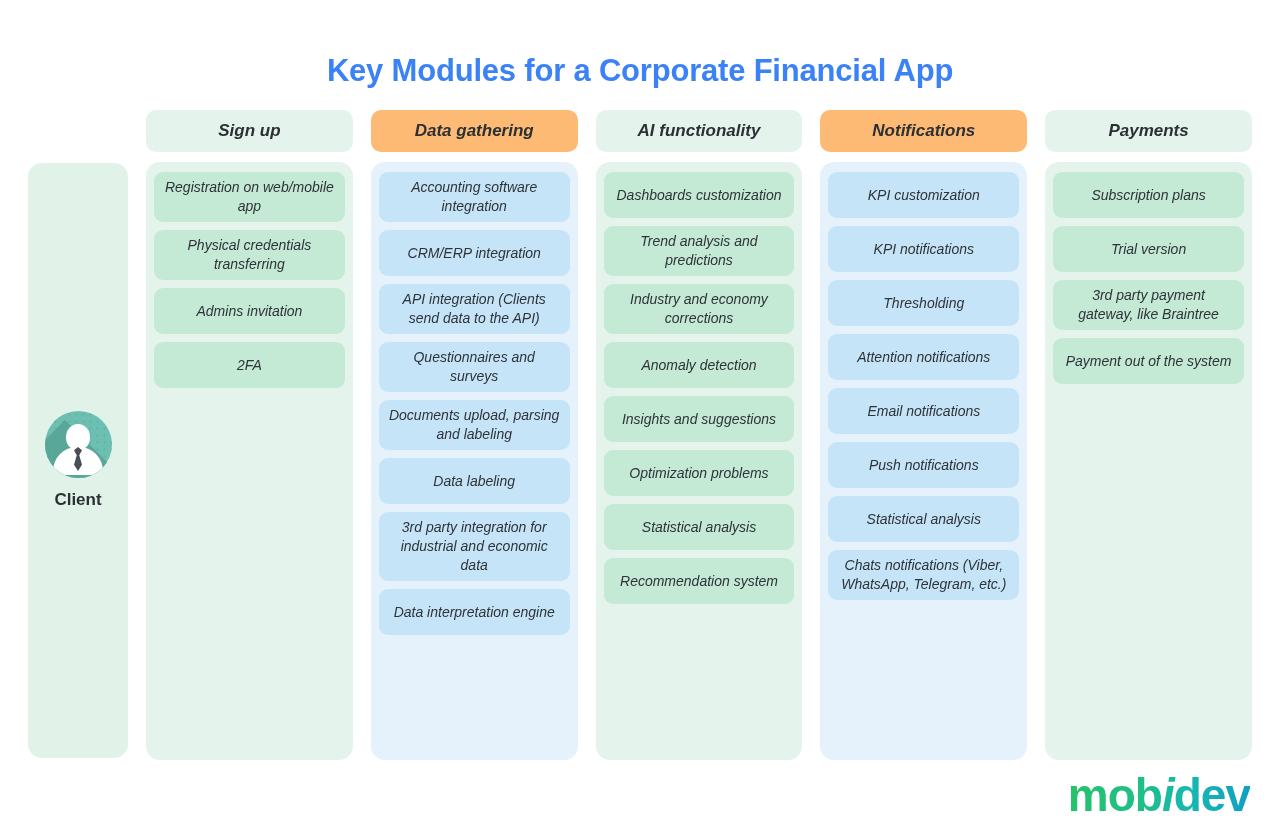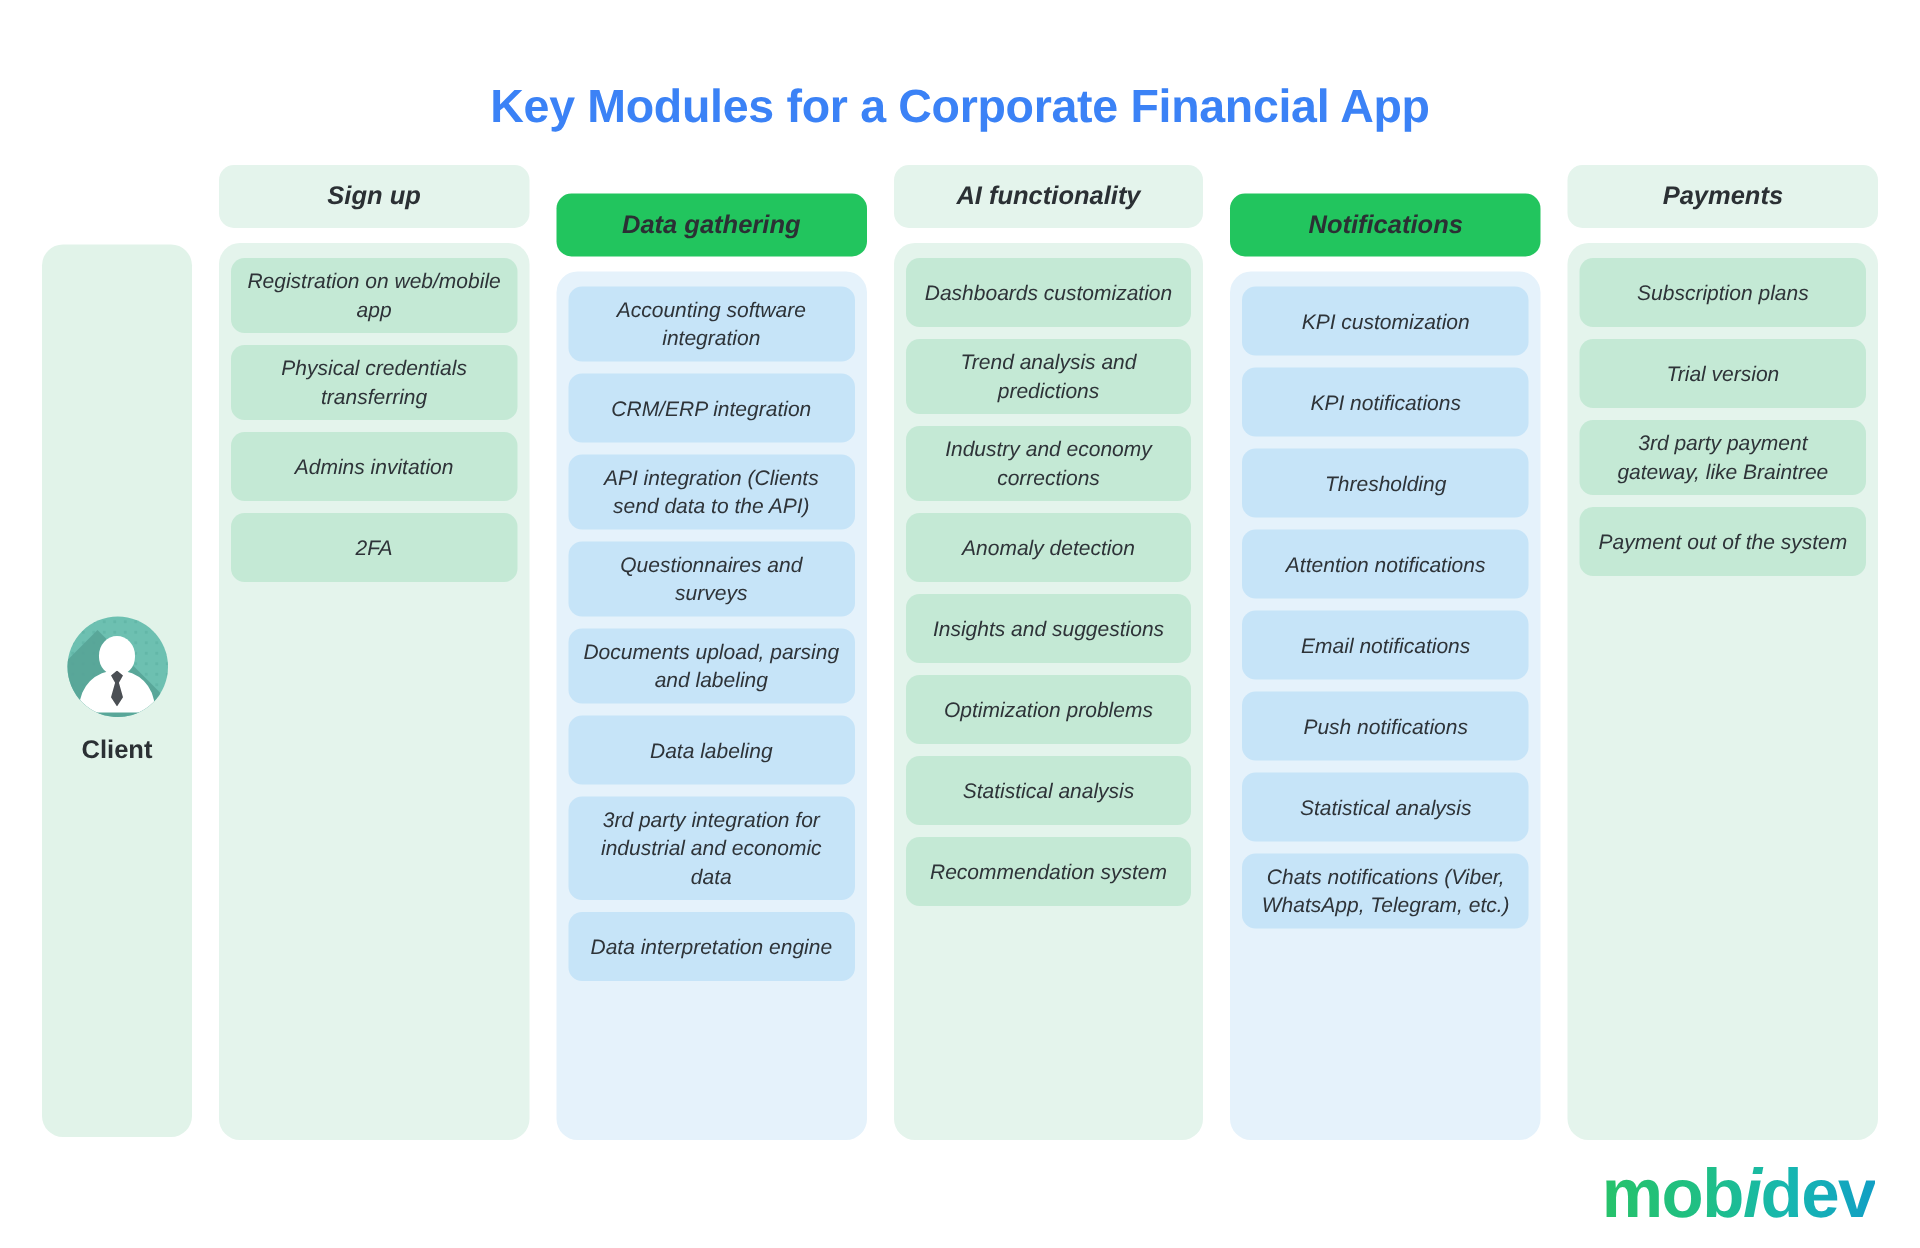--- a/index.html
+++ b/index.html
@@ -158,21 +158,21 @@
     line-height: 19px;
     color: #2e3338;
   }
 
   
   .theme-green .col-header { background: #e4f4ec; }
   .theme-green .col-body   { background: #e4f4ec; }
   .theme-green .card       { background: #c4e9d5; }
 
   
-  .theme-blue .col-header { background: #22c55e; margin-top: 19px; }
+  .theme-blue .col-header { background: #fdba74; }
   .theme-blue .col-body   { background: #e5f2fb; }
   .theme-blue .card       { background: #c6e4f8; }
 
   
   #logo {
     position: absolute;
     right: 30px;
     bottom: 14px;
     font-size: 46px;
     font-weight: bold;

